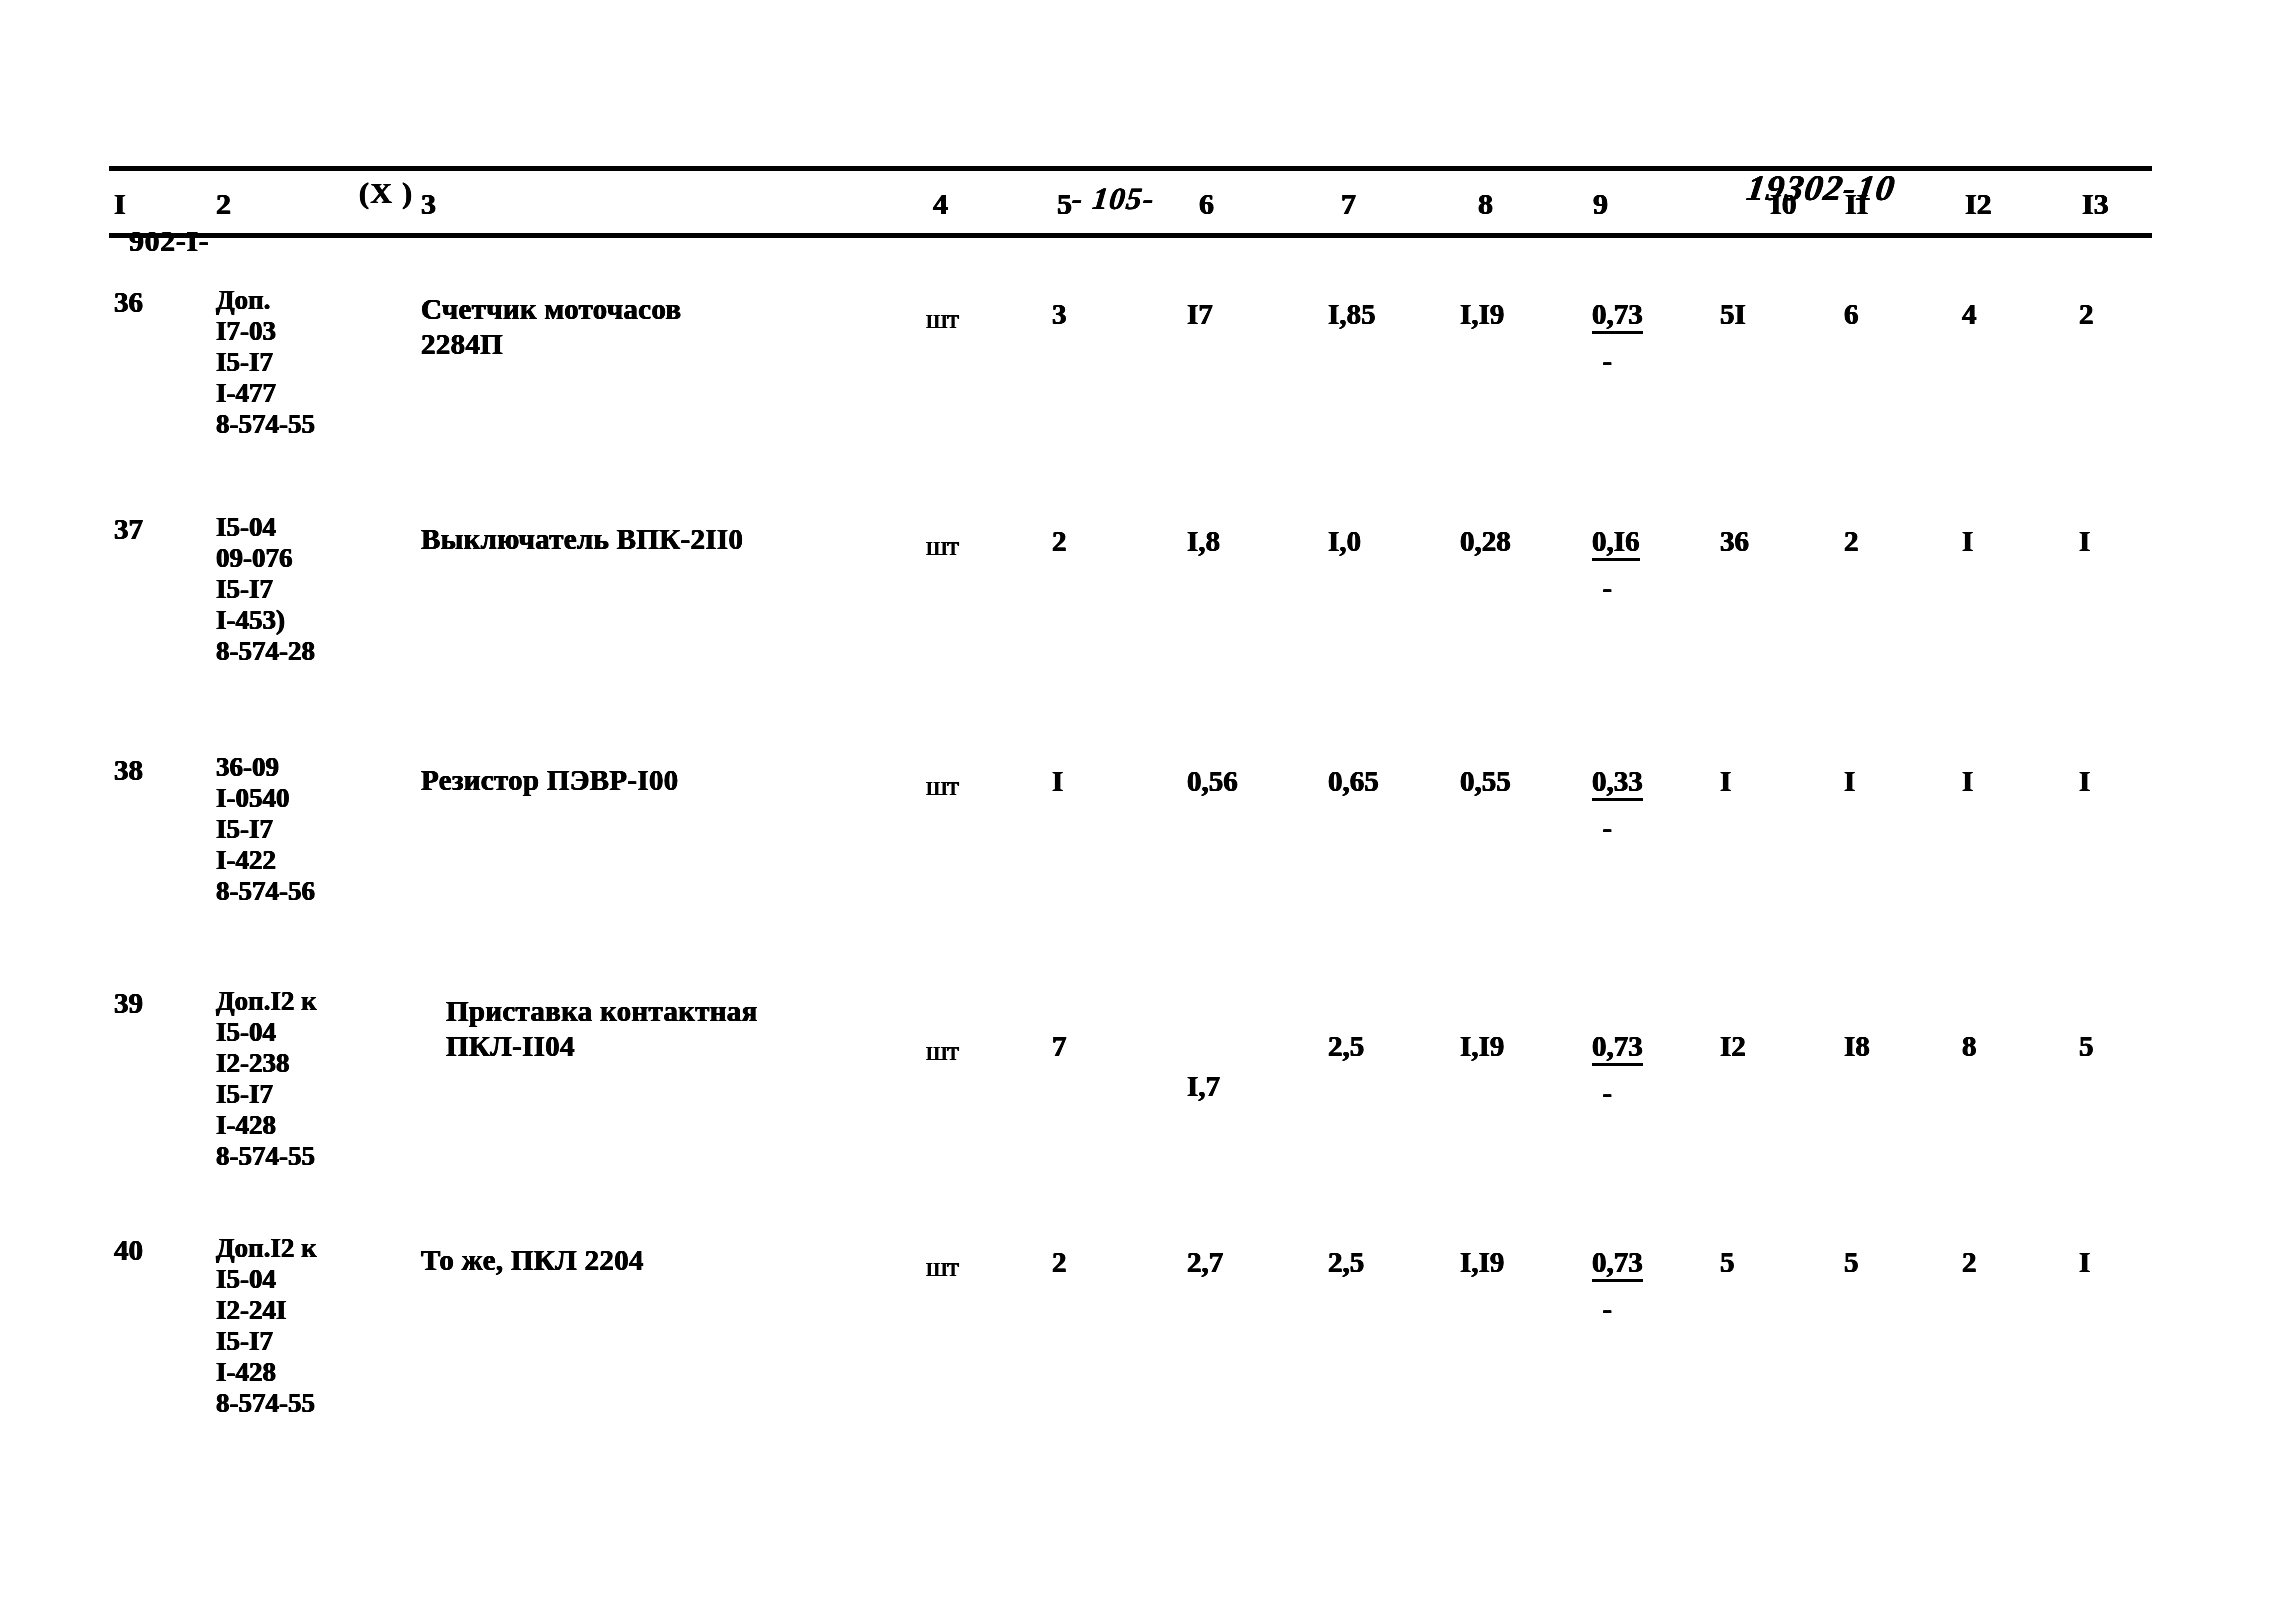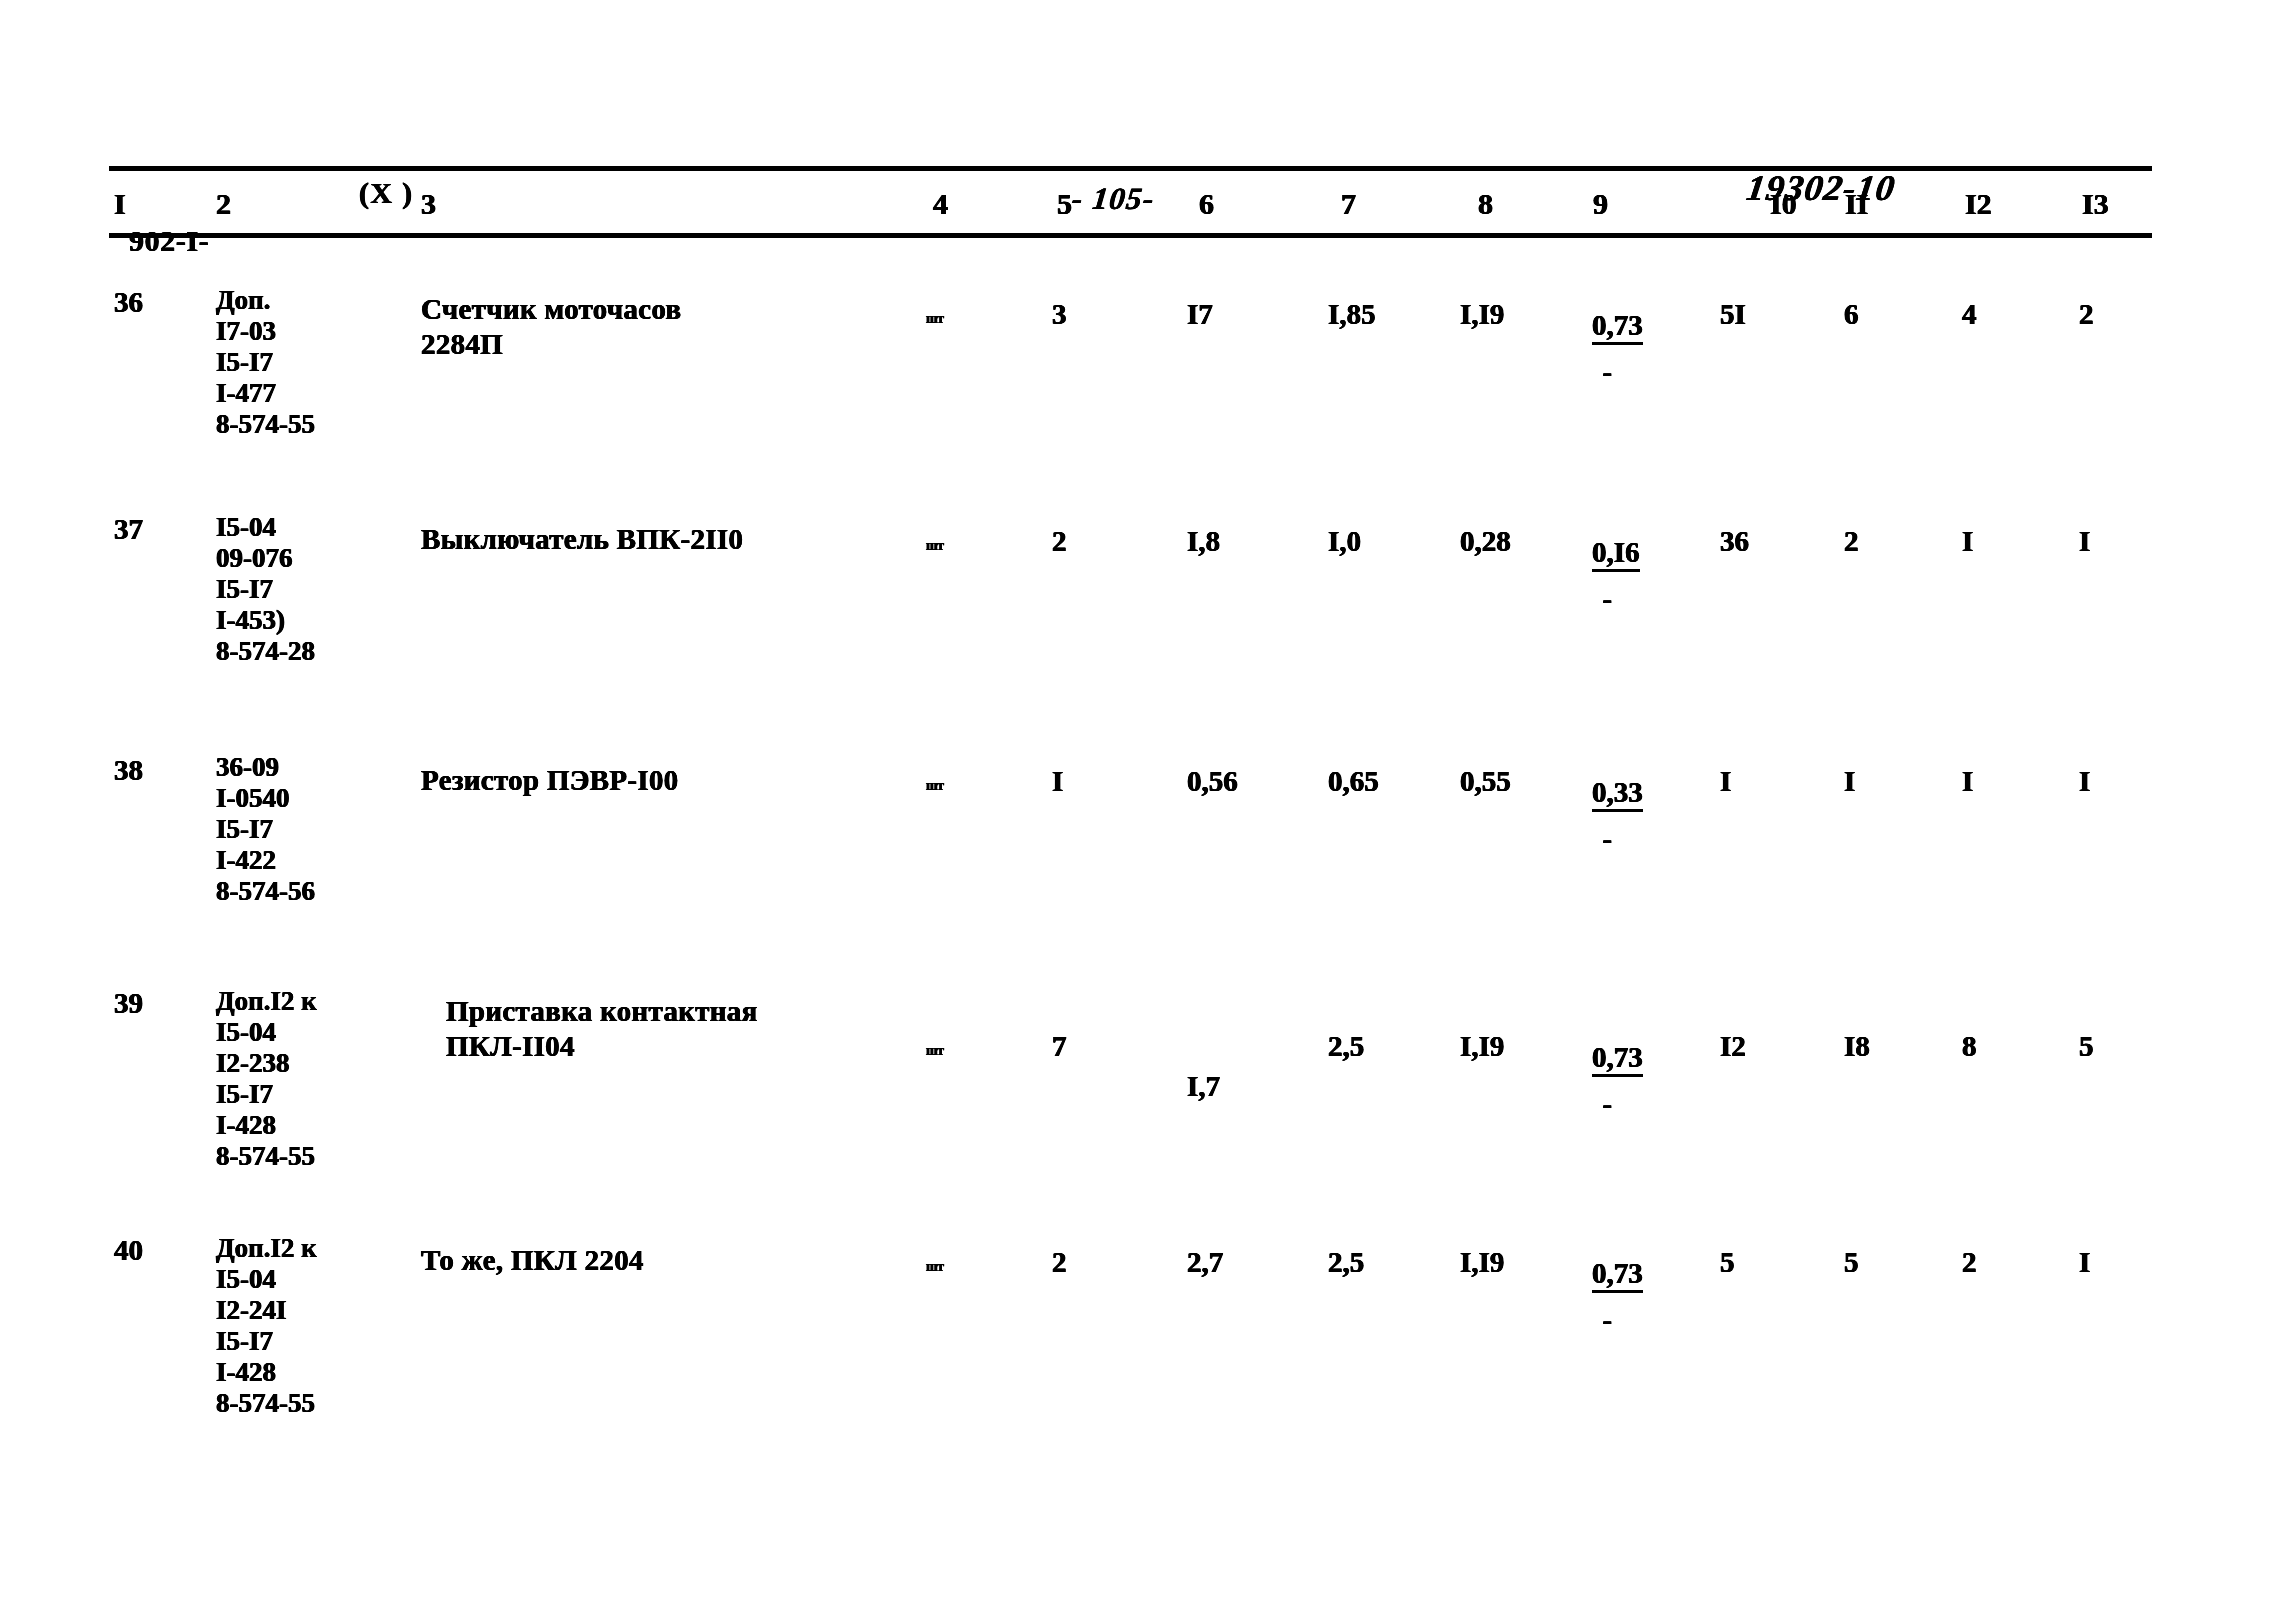--- a/index.html
+++ b/index.html
@@ -115,22 +115,22 @@
   .cell-codes {
     font-size: 27px;
     line-height: 31px;
   }
   .cell-name {
     font-size: 29px;
     line-height: 35px;
     letter-spacing: 0.3px;
   }
   .cell-unit {
-    font-size: 14px;
-    font-weight: 700;
+    font-size: 28px;
+    font-weight: 400;
     letter-spacing: -0.6px;
     filter: blur(0.3px);
   }
   .cell-num {
     font-size: 29px;
   }
 
   
   .frac {
     position: absolute;
@@ -138,21 +138,20 @@
   }
   .frac-top {
     font-family: "Liberation Serif", serif;
     font-weight: 700;
     font-size: 29px;
     line-height: 32px;
     border-bottom: 3.9px solid #000;
     padding-bottom: 1.3px;
     display: inline-block;
     white-space: pre;
-    margin-top: 11px;
   }
   .frac-bot {
     font-family: "Liberation Serif", serif;
     font-weight: 700;
     font-size: 29px;
     line-height: 30px;
     display: block;
     margin-top: 11.7px;
     margin-left: 10.4px;
     white-space: pre;

